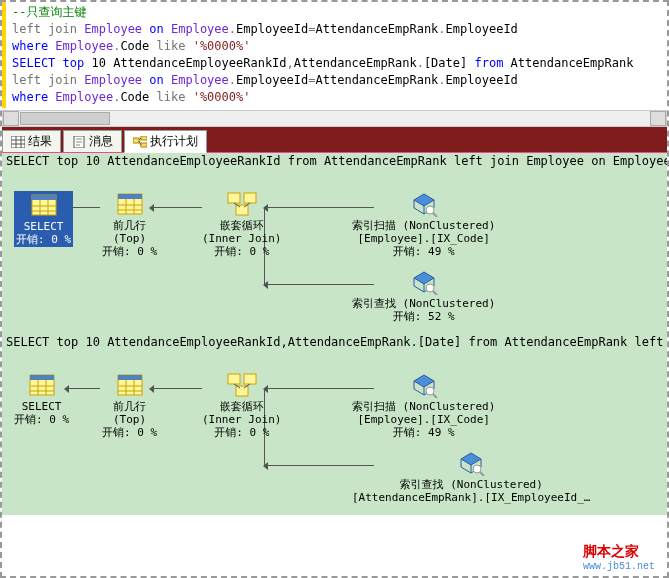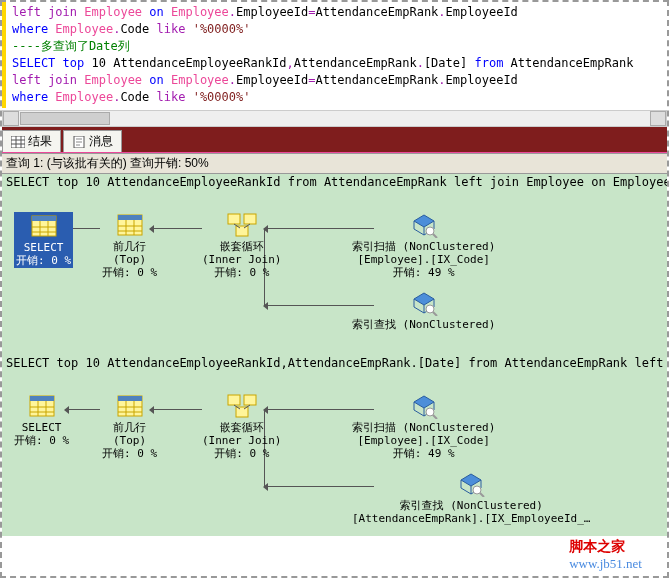--- a/index.html
+++ b/index.html
@@ -1,22 +1,22 @@
 <!DOCTYPE html>
 <html><head>
 <meta charset="utf-8">
 <style>
 * { margin: 0; padding: 0; box-sizing: border-box; }
 body { font-family: "Microsoft YaHei", "Consolas", monospace; font-size: 12px; background: #fff; width: 669px; height: 578px; overflow: hidden; border: 2px dashed #999; position: relative; }
 .code-area { background: #fff; padding: 2px 0 2px 6px; border-left: 4px solid #ffd700; }
 .code-line { line-height: 17px; white-space: nowrap; font-family: Consolas, monospace; }
 .c-comment { color: #008000; }
 .c-keyword { color: #0000ff; }
-.c-gray { color: #a21caf; }
-.c-teal { color: #ec4899; }
+.c-gray { color: #737373; }
+.c-teal { color: #6d28d9; }
 .c-string { color: #7f1d1d; }
 .c-black { color: #000; }
 .scrollbar-h { height: 17px; background: #efefef; border: 1px solid #ccc; margin-top: 2px; position: relative; }
 .scrollbar-h .sb-thumb { position: absolute; left: 17px; top: 1px; height: 13px; width: 90px; background: #cfcfcf; border: 1px solid #aaa; }
 .scrollbar-h .sb-arrow { position: absolute; top: 0; width: 16px; height: 15px; background: #ddd; border: 1px solid #aaa; }
 .scrollbar-h .sb-arrow.left { left: 0; }
 .scrollbar-h .sb-arrow.right { right: 0; }
 .tabs { display: flex; background: #7f1d1d; border-bottom: 1px solid #ec4899; padding-top: 3px; }
 .tab { padding: 2px 8px; border: 1px solid #999; border-bottom: none; margin-right: 2px; background: #f5f5f0; display: flex; align-items: center; gap: 3px; font-size: 12px; }
 .tab.active { background: #fff; border-bottom: 1px solid #fff; margin-bottom: -1px; }
@@ -24,31 +24,31 @@
 .plan-area { background: #c8e5c8; }
 .query-header { background: #e8e4d8; padding: 1px 4px; font-family: "SimSun", sans-serif; font-size: 12px; border-bottom: 1px solid #999; border-top: 1px solid #999; }
 .query-sql { background: #c8e5c8; padding: 1px 4px; font-family: Consolas, monospace; font-size: 12px; white-space: nowrap; overflow: hidden; }
 .plan-canvas { position: relative; height: 165px; background: #c8e5c8; }
 .node { position: absolute; text-align: center; font-family: Consolas, "SimSun", monospace; font-size: 11px; line-height: 13px; }
 .node .icon { width: 32px; height: 26px; margin: 0 auto 2px; display: block; }
 .node.selected { background: #2a5db0; color: #fff; padding: 1px 2px; }
 .arrow { position: absolute; height: 1px; background: #555; }
 .arrow::before { content: ''; position: absolute; left: -5px; top: -3px; border: 4px solid transparent; border-right: 5px solid #555; }
 .arrow-v { position: absolute; width: 1px; background: #555; }
-.watermark { position: absolute; right: 25px; bottom: 4px; font-size: 14px; color: #d00; font-weight: bold; font-family: Liberation Serif, serif; }
-.watermark small { display: block; color: #4a8be0; font-size: 13px; font-weight: normal; text-align: right; }
+.watermark { position: absolute; right: 12px; bottom: 4px; font-size: 14px; color: #d00; font-weight: bold; font-family: Liberation Mono, monospace; }
+.watermark small { display: block; color: #4a8be0; font-size: 10px; font-weight: normal; text-align: right; }
 </style>
 </head>
 <body>
 
 <div class="code-area" id="code-area">
+    <div class="code-line"><span class="c-comment">--只查询主键</span></div>
     <div class="code-line"><span class="c-gray">left</span><span class="c-black"> </span><span class="c-gray">join</span><span class="c-black"> </span><span class="c-teal">Employee</span><span class="c-black"> </span><span class="c-keyword">on</span><span class="c-black"> </span><span class="c-teal">Employee</span><span class="c-gray">.</span><span class="c-black">EmployeeId</span><span class="c-gray">=</span><span class="c-black">AttendanceEmpRank</span><span class="c-gray">.</span><span class="c-black">EmployeeId</span></div>
     <div class="code-line"><span class="c-keyword">where</span><span class="c-black"> </span><span class="c-teal">Employee</span><span class="c-gray">.</span><span class="c-black">Code </span><span class="c-gray">like</span><span class="c-black"> </span><span class="c-string">'%0000%'</span></div>
     <div class="code-line"><span class="c-black"> </span></div>
-    <div class="code-line"><span class="c-comment">----多查询了Date列</span></div>
     <div class="code-line"><span class="c-keyword">SELECT</span><span class="c-black"> </span><span class="c-keyword">top</span><span class="c-black"> 10 AttendanceEmployeeRankId</span><span class="c-gray">,</span><span class="c-black">AttendanceEmpRank</span><span class="c-gray">.</span><span class="c-black">[Date] </span><span class="c-keyword">from</span><span class="c-black">  AttendanceEmpRank</span></div>
     <div class="code-line"><span class="c-gray">left</span><span class="c-black"> </span><span class="c-gray">join</span><span class="c-black"> </span><span class="c-teal">Employee</span><span class="c-black"> </span><span class="c-keyword">on</span><span class="c-black"> </span><span class="c-teal">Employee</span><span class="c-gray">.</span><span class="c-black">EmployeeId</span><span class="c-gray">=</span><span class="c-black">AttendanceEmpRank</span><span class="c-gray">.</span><span class="c-black">EmployeeId</span></div>
     <div class="code-line"><span class="c-keyword">where</span><span class="c-black"> </span><span class="c-teal">Employee</span><span class="c-gray">.</span><span class="c-black">Code </span><span class="c-gray">like</span><span class="c-black"> </span><span class="c-string">'%0000%'</span></div>
   </div>
 <div class="scrollbar-h">
   <div class="sb-arrow left"></div>
   <div class="sb-thumb"></div>
   <div class="sb-arrow right"></div>
 </div>
 
@@ -65,24 +65,33 @@
     </div>
     <div class="tab">
       <span class="tab-icon"><svg width="14" height="12" viewBox="0 0 14 12">
           <rect x="2" y="0" width="10" height="12" fill="#fff" stroke="#555"></rect>
           <line x1="4" y1="3" x2="10" y2="3" stroke="#888"></line>
           <line x1="4" y1="6" x2="10" y2="6" stroke="#888"></line>
           <line x1="4" y1="9" x2="8" y2="9" stroke="#888"></line>
         </svg></span>
       <span>消息</span>
     </div>
+    <div class="tab active">
+      <span class="tab-icon"><svg width="14" height="12" viewBox="0 0 14 12">
+          <rect x="0" y="2" width="6" height="5" fill="#ffd76a" stroke="#aa8800"></rect>
+          <rect x="8" y="0" width="6" height="4" fill="#ffd76a" stroke="#aa8800"></rect>
+          <rect x="8" y="7" width="6" height="4" fill="#ffd76a" stroke="#aa8800"></rect>
+          <line x1="6" y1="4" x2="8" y2="2" stroke="#555"></line>
+          <line x1="6" y1="5" x2="8" y2="9" stroke="#555"></line>
+        </svg></span>
+      <span>执行计划</span>
+    </div>
   </div>
 
 <div class="plan-area" id="plan-area">
-    <div class="query-header">查询 1: (与该批有关的) 查询开销: 50%</div>
     <div class="query-sql">SELECT top 10 AttendanceEmployeeRankId from AttendanceEmpRank left join Employee on Employee.E</div>
     <div class="plan-canvas">
       <div class="arrow" style="left: 63px; top: 38px; width: 35px;"></div>
       <div class="arrow" style="left: 148px; top: 38px; width: 52px;"></div>
       <div class="arrow" style="left: 262px; top: 38px; width: 110px;"></div>
       <div class="arrow" style="left: 262px; top: 115px; width: 110px;"></div>
       <div class="arrow-v" style="left: 262px; top: 38px; height: 77px;"></div>
       <div class="node selected" style="left: 12px; top: 22px;">
         <span class="icon"><svg width="32" height="26">
             <rect x="4" y="3" width="24" height="20" fill="#fff59a" stroke="#c9a500"></rect>
@@ -134,20 +143,21 @@
       </div>
       <div class="node" style="left: 350px; top: 100px;">
         <span class="icon"><svg width="32" height="26">
             <path d="M6 9 L16 3 L26 9 L16 15 Z" fill="#4c8ed9" stroke="#2a5d9f"></path>
             <path d="M6 9 L6 17 L16 23 L26 17 L26 9" fill="none" stroke="#2a5d9f"></path>
             <path d="M16 15 L16 23" stroke="#2a5d9f"></path>
             <circle cx="22" cy="19" r="4" fill="#fff" stroke="#999"></circle>
             <line x1="25" y1="22" x2="29" y2="26" stroke="#999" stroke-width="2"></line>
           </svg></span>
         <div>索引查找 (NonClustered)</div>
+        <div>开销: 52 %</div>
       </div>
     </div>
     <div class="query-sql">SELECT top 10 AttendanceEmployeeRankId,AttendanceEmpRank.[Date] from AttendanceEmpRank left jo</div>
     <div class="plan-canvas">
       <div class="arrow" style="left: 63px; top: 38px; width: 35px;"></div>
       <div class="arrow" style="left: 148px; top: 38px; width: 52px;"></div>
       <div class="arrow" style="left: 262px; top: 38px; width: 110px;"></div>
       <div class="arrow" style="left: 262px; top: 115px; width: 110px;"></div>
       <div class="arrow-v" style="left: 262px; top: 38px; height: 77px;"></div>
       <div class="node" style="left: 12px; top: 22px;">

